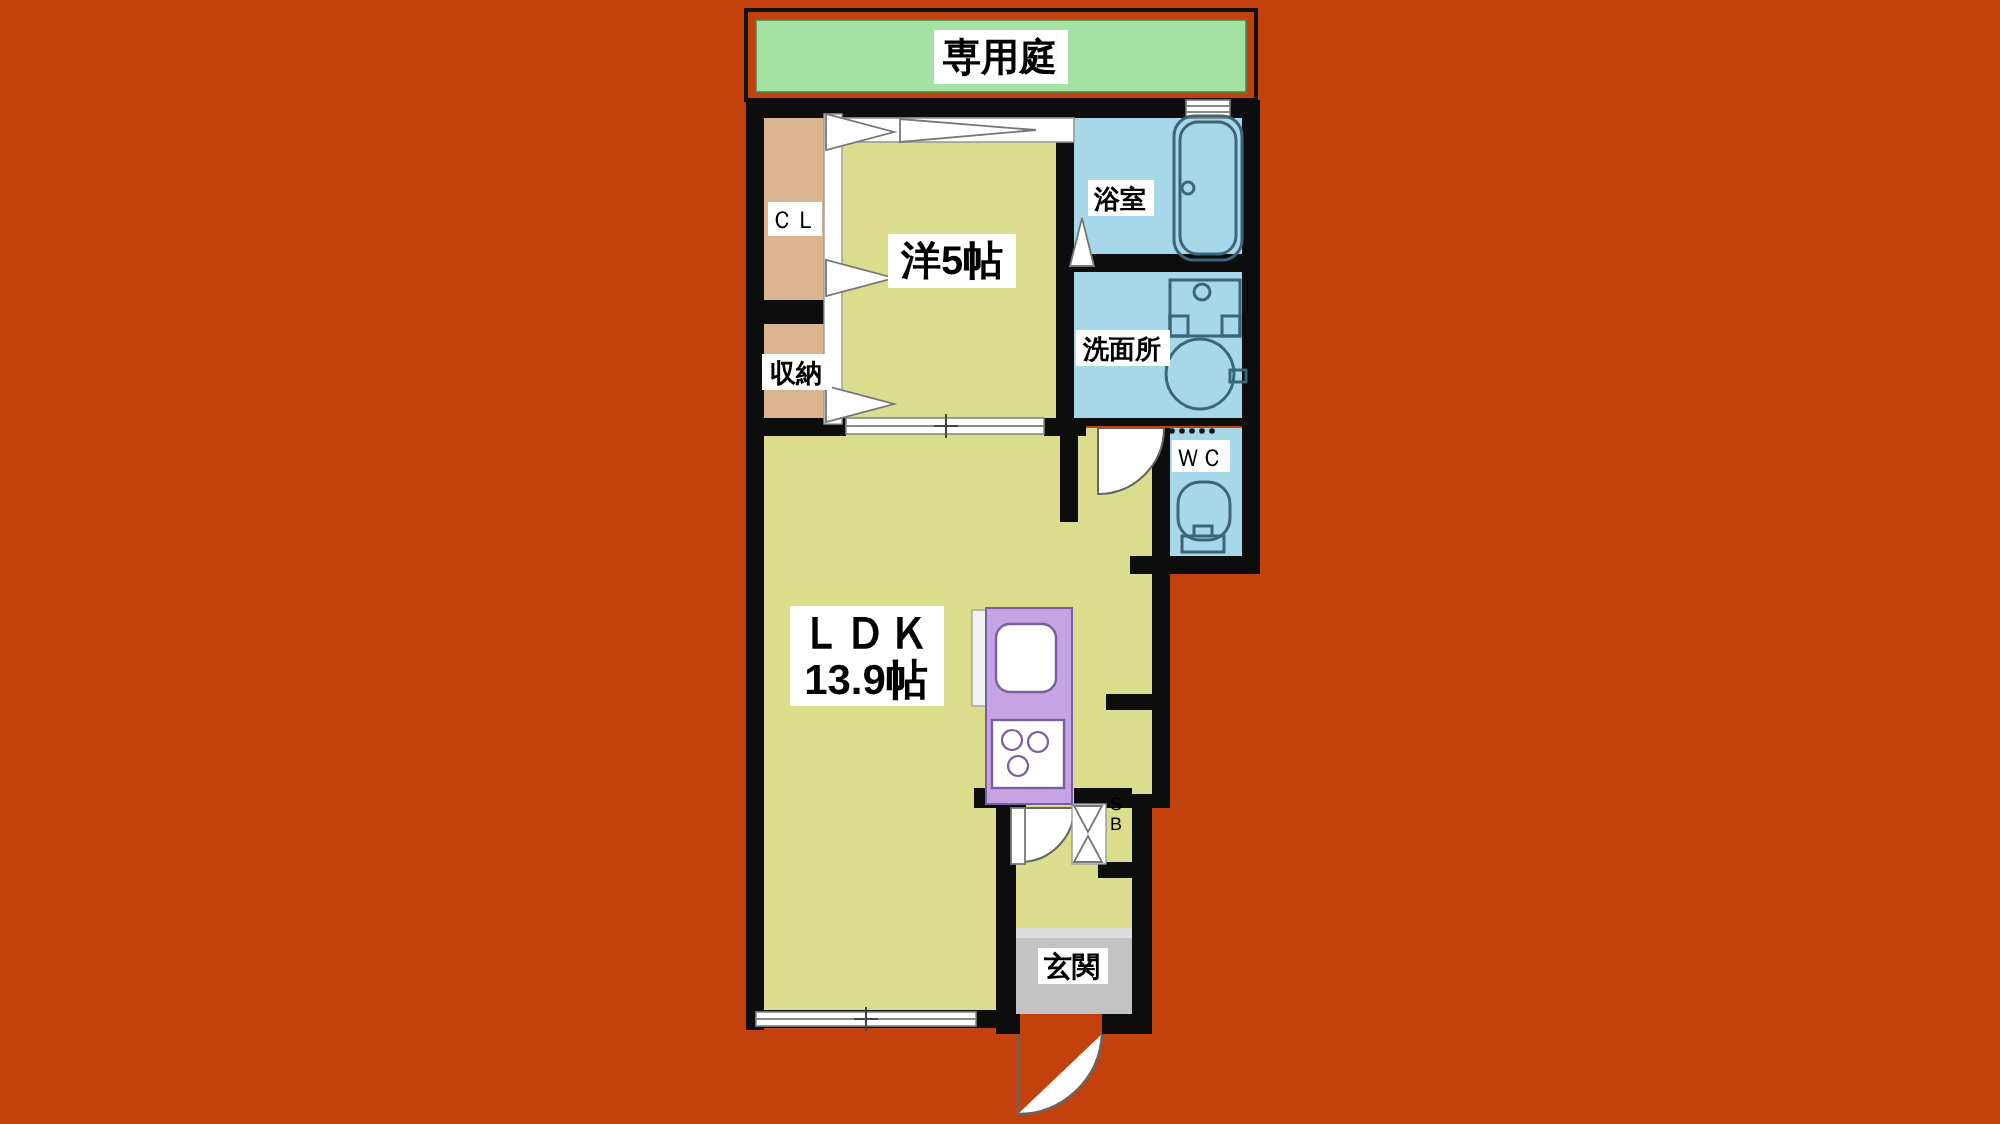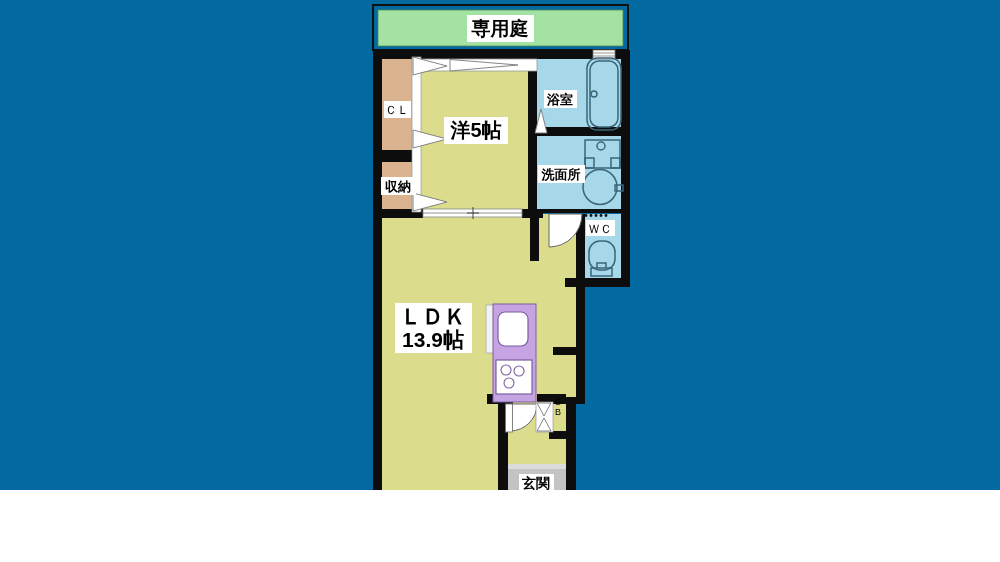--- a/index.html
+++ b/index.html
@@ -1,16 +1,16 @@
 <!DOCTYPE html>
 <html><head>
 <meta charset="utf-8">
 <style>
   html,body{margin:0;padding:0;background:#ffffff;}
-  .page{position:relative;width:1000px;height:490px;background:#0369a1;overflow:hidden;
+  .page{position:relative;width:1000px;height:562px;background:#c2410c;overflow:hidden;
         font-family:"Liberation Sans","DejaVu Sans",sans-serif;}
   svg text{font-family:"Liberation Sans","DejaVu Sans",sans-serif;fill:#000;}
   .wall{fill:#0d0d0d;}
   .fill-yellow{fill:#dcdc8d;}
   .fill-tan{fill:#d9b48e;}
   .fill-blue{fill:#a7d8e9;}
   .fill-green{fill:#a4e2a4;}
   .fill-purple{fill:#c6a3e2;}
   .fill-gray{fill:#c3c3c3;}
   .fill-graylight{fill:#dcdcdc;}

